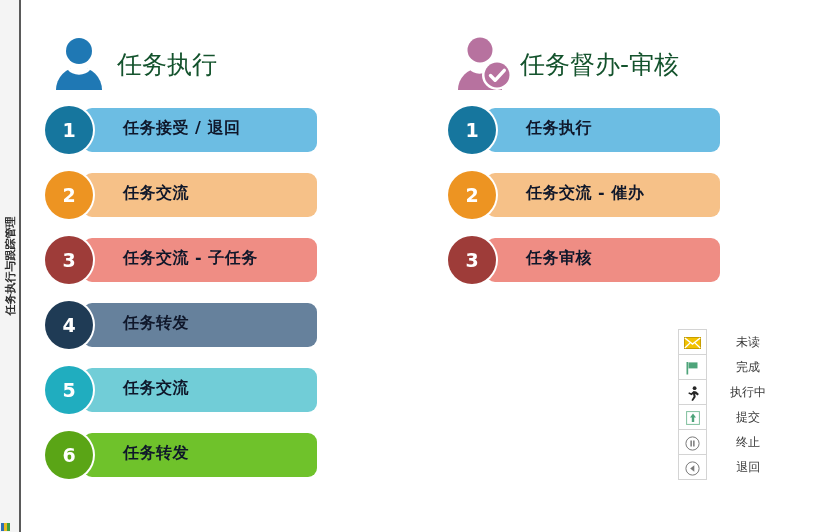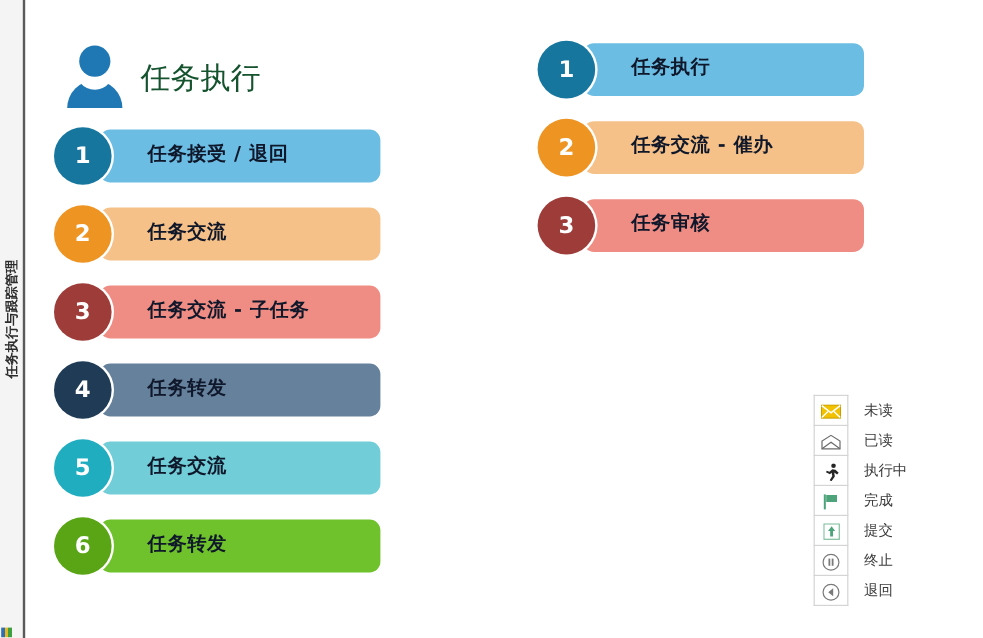--- a/index.html
+++ b/index.html
@@ -84,21 +84,21 @@
     display: flex; align-items: center; justify-content: center;
     box-shadow: 0 0 0 2px #ffffff;
   }
 
   
   #legend {
     position: absolute;
     left: 678px; top: 329px;
     border-collapse: collapse;
   }
-  #legend td { padding: 0; }
+  #legend td { padding: 0; text-align: center; }
   #legend td.icon-cell {
     width: 28px; height: 25px;
     border: 1px solid #d4d4d4;
     text-align: center;
     vertical-align: middle;
   }
   #legend td.text-cell {
     width: 70px; height: 25px;
     padding-left: 13px;
     font-size: 12px;
@@ -158,20 +158,33 @@
       </div>
       <div class="step">
         <div class="bar" style="background: rgb(111, 194, 43);"></div>
         <div class="circle" style="background: rgb(90, 165, 22);">6</div>
         <div class="bar-label">任务转发</div>
       </div>
     </div>
   </div>
 
   <div class="col" id="col-right">
+    <div class="col-head">
+      <span class="avatar">
+        <svg width="60" height="56" viewBox="0 0 60 56">
+          <circle cx="26" cy="16" r="12.5" fill="#b7729f"></circle>
+          <path d="M4 56 a22 22 0 0 1 44 0 z" fill="#b7729f"></path>
+          <path d="M15 34.5 a12 10 0 0 0 21 0 a22 22 0 0 0 -21 0 z" fill="#ffffff"></path>
+          <circle cx="43" cy="41" r="15" fill="#ffffff"></circle>
+          <circle cx="43" cy="41" r="12.5" fill="#b7729f"></circle>
+          <path d="M36.5 41.5 l4.6 4.8 l9.2 -10" stroke="#ffffff" stroke-width="3.4" fill="none" stroke-linecap="round" stroke-linejoin="round"></path>
+        </svg>
+      </span>
+      <span class="col-title">任务督办-审核</span>
+    </div>
 
     <div class="steps">
       <div class="step">
         <div class="bar" style="background: rgb(108, 189, 227);"></div>
         <div class="circle" style="background: rgb(22, 118, 158);">1</div>
         <div class="bar-label">任务执行</div>
       </div>
       <div class="step">
         <div class="bar" style="background: rgb(246, 193, 136);"></div>
         <div class="circle" style="background: rgb(237, 148, 34);">2</div>
@@ -193,54 +206,43 @@
             <svg width="17" height="12" viewBox="0 0 17 12">
               <rect x="0.5" y="0.5" width="16" height="11" fill="#f2c200" stroke="#c79e00"></rect>
               <path d="M0.8 1 L8.5 7 L16.2 1" stroke="#ffffff" stroke-width="1.4" fill="none"></path>
               <path d="M0.8 11 L6 6 M16.2 11 L11 6" stroke="#ffffff" stroke-width="1.2" fill="none"></path>
             </svg>
           </span>
         </td>
         <td class="text-cell">未读</td>
       </tr>
 
-      <tr>
-        <td class="icon-cell">
-          <span class="lg-ico">
-            <svg width="17" height="13" viewBox="0 0 17 13">
-              <path d="M1 12 L1 5.5 L8.5 0.8 L16 5.5 L16 12 Z" fill="#ffffff" stroke="#6b6b6b" stroke-width="1"></path>
-              <path d="M1 12 L8.5 6.6 L16 12" stroke="#6b6b6b" stroke-width="1" fill="none"></path>
-            </svg>
-          </span>
-        </td>
-        <td class="text-cell">已读</td>
+
+      <tr>
+        <td class="icon-cell">
+          <span class="lg-ico">
+            <svg width="15" height="14" viewBox="0 0 15 14">
+              <rect x="1.5" y="1" width="1.7" height="12.5" fill="#4ea47a"></rect>
+              <path d="M3.5 1.4 L12.5 1.4 L12.5 7.4 L3.5 7.4 Z" fill="#4ea47a"></path>
+            </svg>
+          </span>
+        </td>
+        <td class="text-cell">完成</td>
       </tr>
 
       <tr>
         <td class="icon-cell">
           <span class="lg-ico">
             <svg width="14" height="15" viewBox="0 0 14 15">
               <circle cx="8.6" cy="2.2" r="1.9" fill="#262626"></circle>
               <path d="M7.6 5 L5.2 7.2 L3 6.2 L2.3 7.6 L5.6 9.2 L7 8 L7.6 10.6 L5.4 14.3 L6.9 15 L9.7 11 L9.2 7.8 L11.6 9.4 L12.9 7.9 L10.2 5.4 Z" fill="#262626"></path>
             </svg>
           </span>
         </td>
         <td class="text-cell">执行中</td>
-      </tr>
-
-      <tr>
-        <td class="icon-cell">
-          <span class="lg-ico">
-            <svg width="15" height="14" viewBox="0 0 15 14">
-              <rect x="1.5" y="1" width="1.7" height="12.5" fill="#4ea47a"></rect>
-              <path d="M3.5 1.4 L12.5 1.4 L12.5 7.4 L3.5 7.4 Z" fill="#4ea47a"></path>
-            </svg>
-          </span>
-        </td>
-        <td class="text-cell">完成</td>
       </tr>
 
       <tr>
         <td class="icon-cell">
           <span class="lg-ico">
             <svg width="14" height="14" viewBox="0 0 14 14">
               <rect x="0.6" y="0.6" width="12.8" height="12.8" fill="#ffffff" stroke="#7fbf9d"></rect>
               <path d="M7 2.6 L10 6.4 L8.2 6.4 L8.2 11 L5.8 11 L5.8 6.4 L4 6.4 Z" fill="#4ea47a"></path>
             </svg>
           </span>

